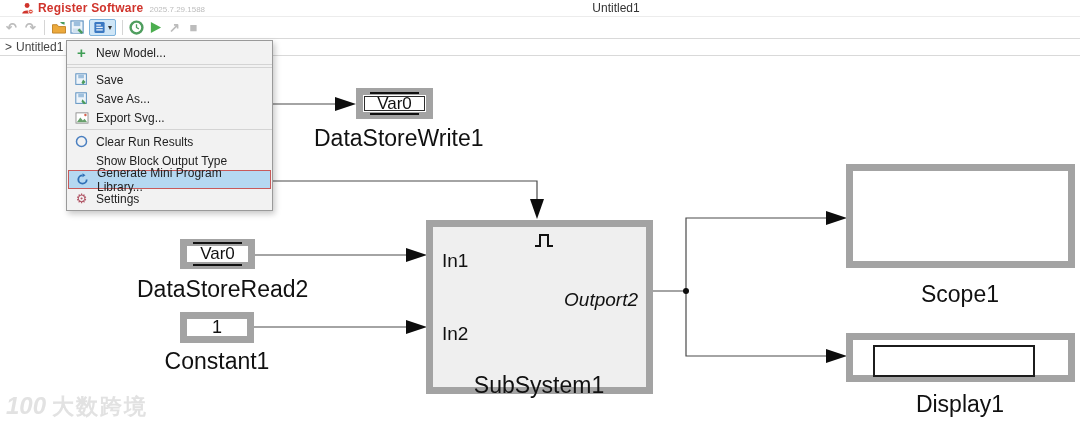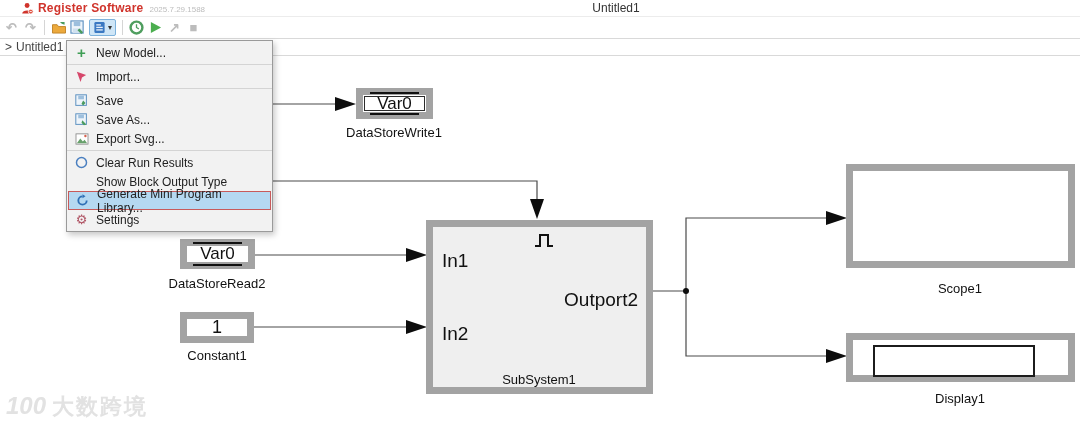--- a/index.html
+++ b/index.html
@@ -29,21 +29,21 @@
   
   .tabbar{position:absolute;top:39px;left:0;right:0;height:16px;background:#fff;
           border-bottom:1px solid #d9d9d9;font-size:12px;color:#444;
           display:flex;align-items:center;}
   .tab{padding-left:5px;display:flex;gap:4px;align-items:center;}
 
   
   .wires{position:absolute;top:0;left:0;z-index:1;}
   .block{position:absolute;border:7px solid #a3a3a3;background:#fff;box-sizing:border-box;
          display:flex;align-items:center;justify-content:center;z-index:2;}
-  .block-label{position:absolute;width:160px;text-align:center;font-size:13px;color:#111;z-index:2;}
+  .block-label{position:absolute;width:160px;text-align:center;font-size:23px;color:#111;z-index:2;}
   .inner-frame{position:absolute;inset:1px;border:1px solid #2b2b2b;
                display:flex;align-items:center;justify-content:center;}
   .store-text{font-size:17px;color:#111;border-top:2px solid #111;border-bottom:2px solid #111;
               padding:0 7px;line-height:1.15;}
   .const-text{font-size:18px;color:#111;}
   .subsys{background:#efefef;}
   .port{position:absolute;font-size:19px;color:#111;}
   .display-inner{position:absolute;left:20px;top:5px;width:162px;height:32px;
                  border:2px solid #1c1c1c;box-sizing:border-box;background:#fff;
                  font-size:15px;display:flex;align-items:center;justify-content:center;}
@@ -180,48 +180,40 @@
     <span class="const-text">1</span>
   </div>
   <div class="block-label" style="left:137px;top:348px;">Constant1</div>
 
   <div class="block subsys" style="left:426px;top:220px;width:227px;height:174px;">
     <svg width="22" height="15" viewBox="0 0 22 15" style="position:absolute;left:100px;top:6px;">
       <path d="M2,13 H7 V2 H15 V13 H20" fill="none" stroke="#111" stroke-width="2"></path>
     </svg>
     <span class="port" style="left:9px;top:23px;">In1</span>
     <span class="port" style="left:9px;top:96px;">In2</span>
-    <span class="port" style="right:8px;top:62px;">Outport2</span>
+    <span class="port" style="right:8px;top:62px;font-style:italic;">Outport2</span>
   </div>
   <div class="block-label" style="left:459px;top:372px;">SubSystem1</div>
 
   <div class="block" style="left:846px;top:164px;width:229px;height:104px;"></div>
   <div class="block-label" style="left:880px;top:281px;">Scope1</div>
 
   <div class="block" style="left:846px;top:333px;width:229px;height:49px;">
     <div class="display-inner"></div>
   </div>
   <div class="block-label" style="left:880px;top:391px;">Display1</div>
 
   <div class="menu">
 
     <div class="menu-item">
       <span class="mi-icon plus-glyph">+</span>
       <span>New Model...</span>
     </div>
     <div class="menu-sep"></div>
 
-    <div class="menu-item">
-      <span class="mi-icon">
-        <svg width="13" height="13" viewBox="0 0 14 14">
-            <path d="M2,2 L12,5.5 L7.5,8 L6,13 Z" fill="#d6476b"></path>
-          </svg>
-      </span>
-      <span>Import...</span>
-    </div>
     <div class="menu-sep"></div>
 
     <div class="menu-item">
       <span class="mi-icon">
         <svg width="13" height="13" viewBox="0 0 16 16">
             <rect x="1" y="1" width="13" height="13" fill="#eef4fa" stroke="#5b8fc0" stroke-width="1.2"></rect>
             <rect x="4" y="2" width="7" height="4.5" fill="#9dbfdd"></rect>
             <path d="M10,8 L13,11 L10,14 L8,12 Z" fill="#4a9b5e"></path>
           </svg>
       </span>

